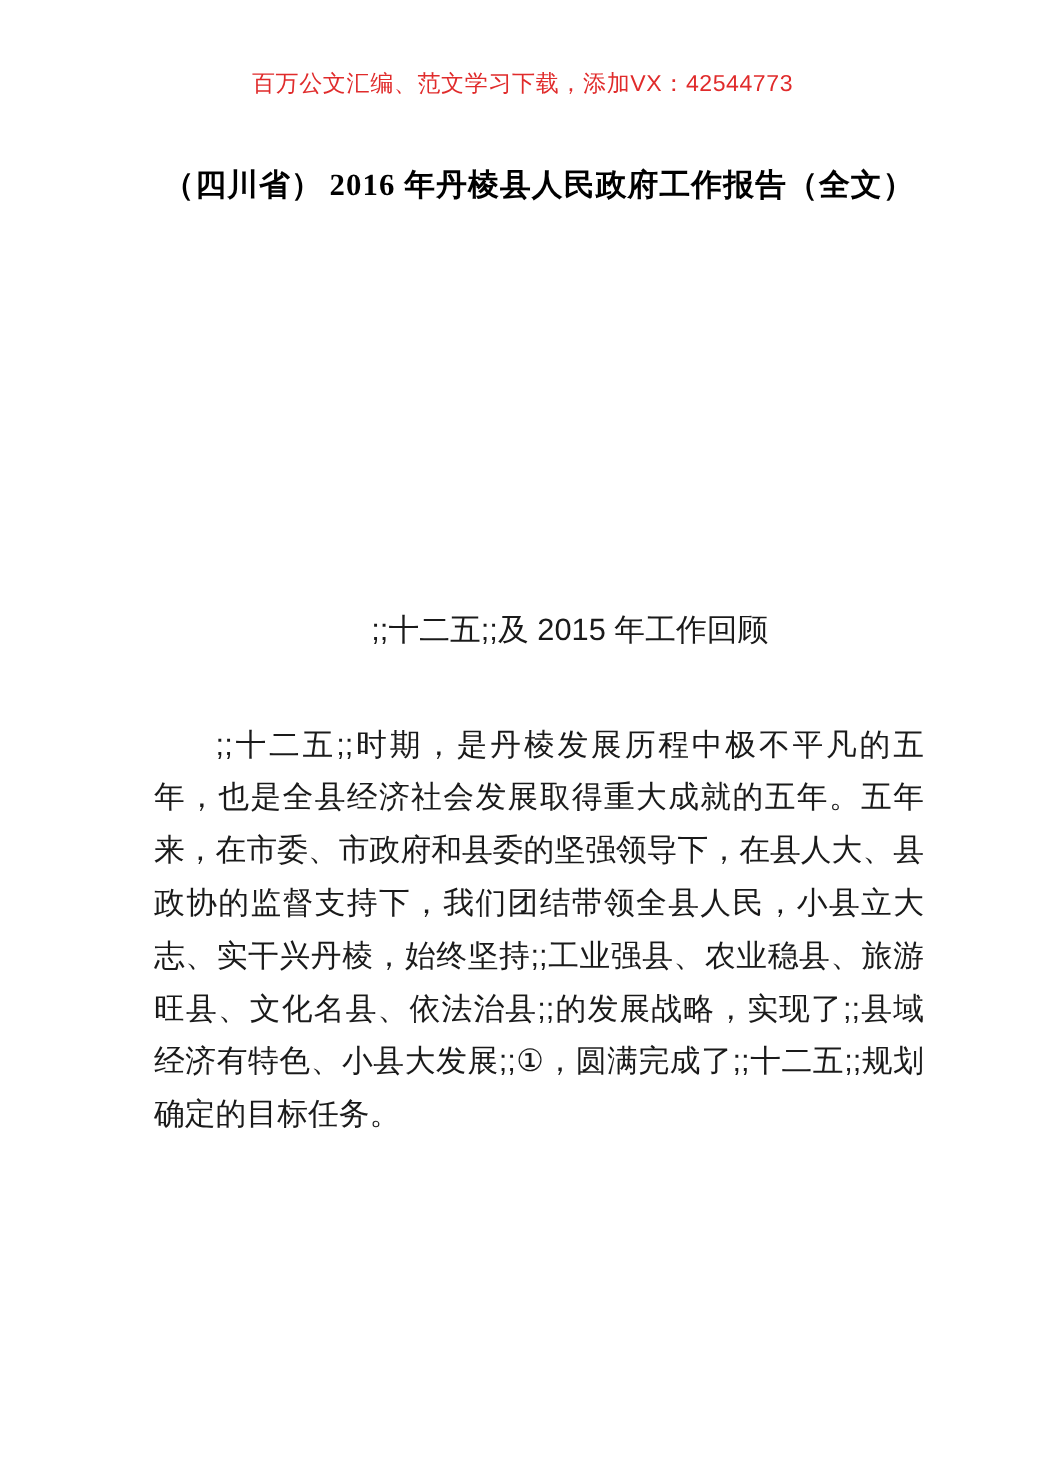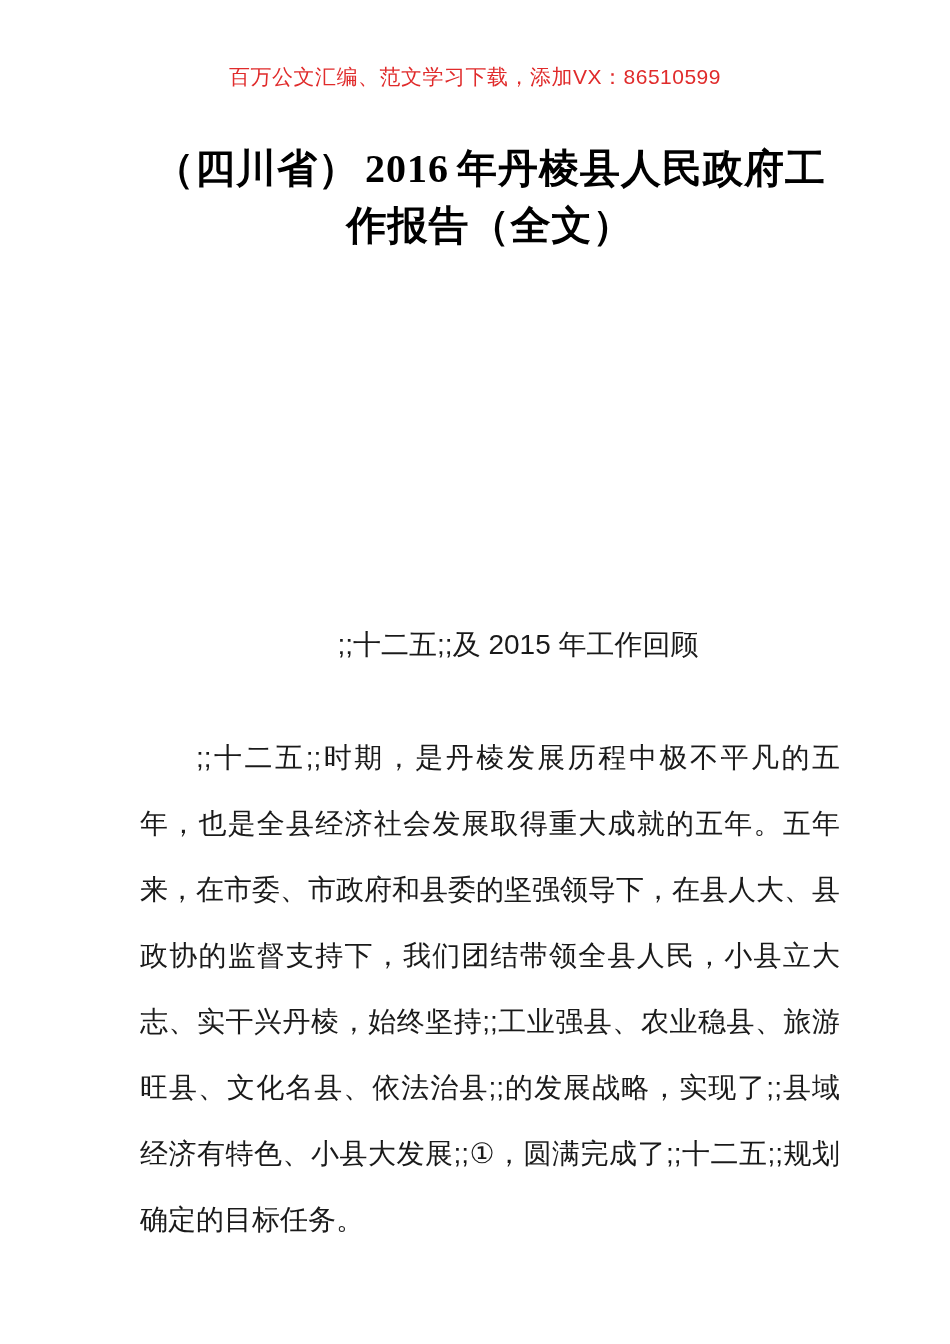--- a/index.html
+++ b/index.html
@@ -25,22 +25,22 @@
     line-height: 30px;
     text-align: center;
     color: #e02b2b;
     letter-spacing: 0.5px;
   }
   .content {
     margin-left: 140px;
     width: 700px;
   }
   .doc-title {
-    margin: 48px 0 16px 0;
-    font-size: 40px;
+    margin: 48px 0 0 0;
+    font-size: 28px;
     line-height: 56px;
     font-weight: 700;
     text-align: center;
     color: #000000;
     letter-spacing: 1px;
   }
   .title-year {
     font-family: "Liberation Serif", "DejaVu Serif", serif;
     margin: 0 8px 0 6px;
   }
@@ -50,34 +50,34 @@
   .section-heading {
     font-size: 28px;
     line-height: 48px;
     color: #1a1a1a;
     text-indent: 2em;
     text-align: center;
   }
   .body-paragraph {
     margin: 56px 0 0 0;
     font-size: 28px;
-    line-height: 66px;
+    line-height: 48px;
     color: #1a1a1a;
     text-indent: 2em;
     text-align: justify;
     text-justify: inter-ideograph;
   }
 </style>
 </head>
 <body>
 
 <div class="page">
 
   <div class="promo-banner">
-    <span>百万公文汇编、范文学习下载，添加VX：86510599</span>
+    <span>百万公文汇编、范文学习下载，添加VX：42544773</span>
   </div>
 
   <div class="content">
 
     <h1 class="doc-title"><span>（四川省）</span><span class="title-year">2016</span><span>年丹棱县人民政府工作报告（全文）</span></h1>
 
     <div class="big-spacer"></div>
 
     <div class="section-heading">;;十二五;;及 2015 年工作回顾</div>
 

